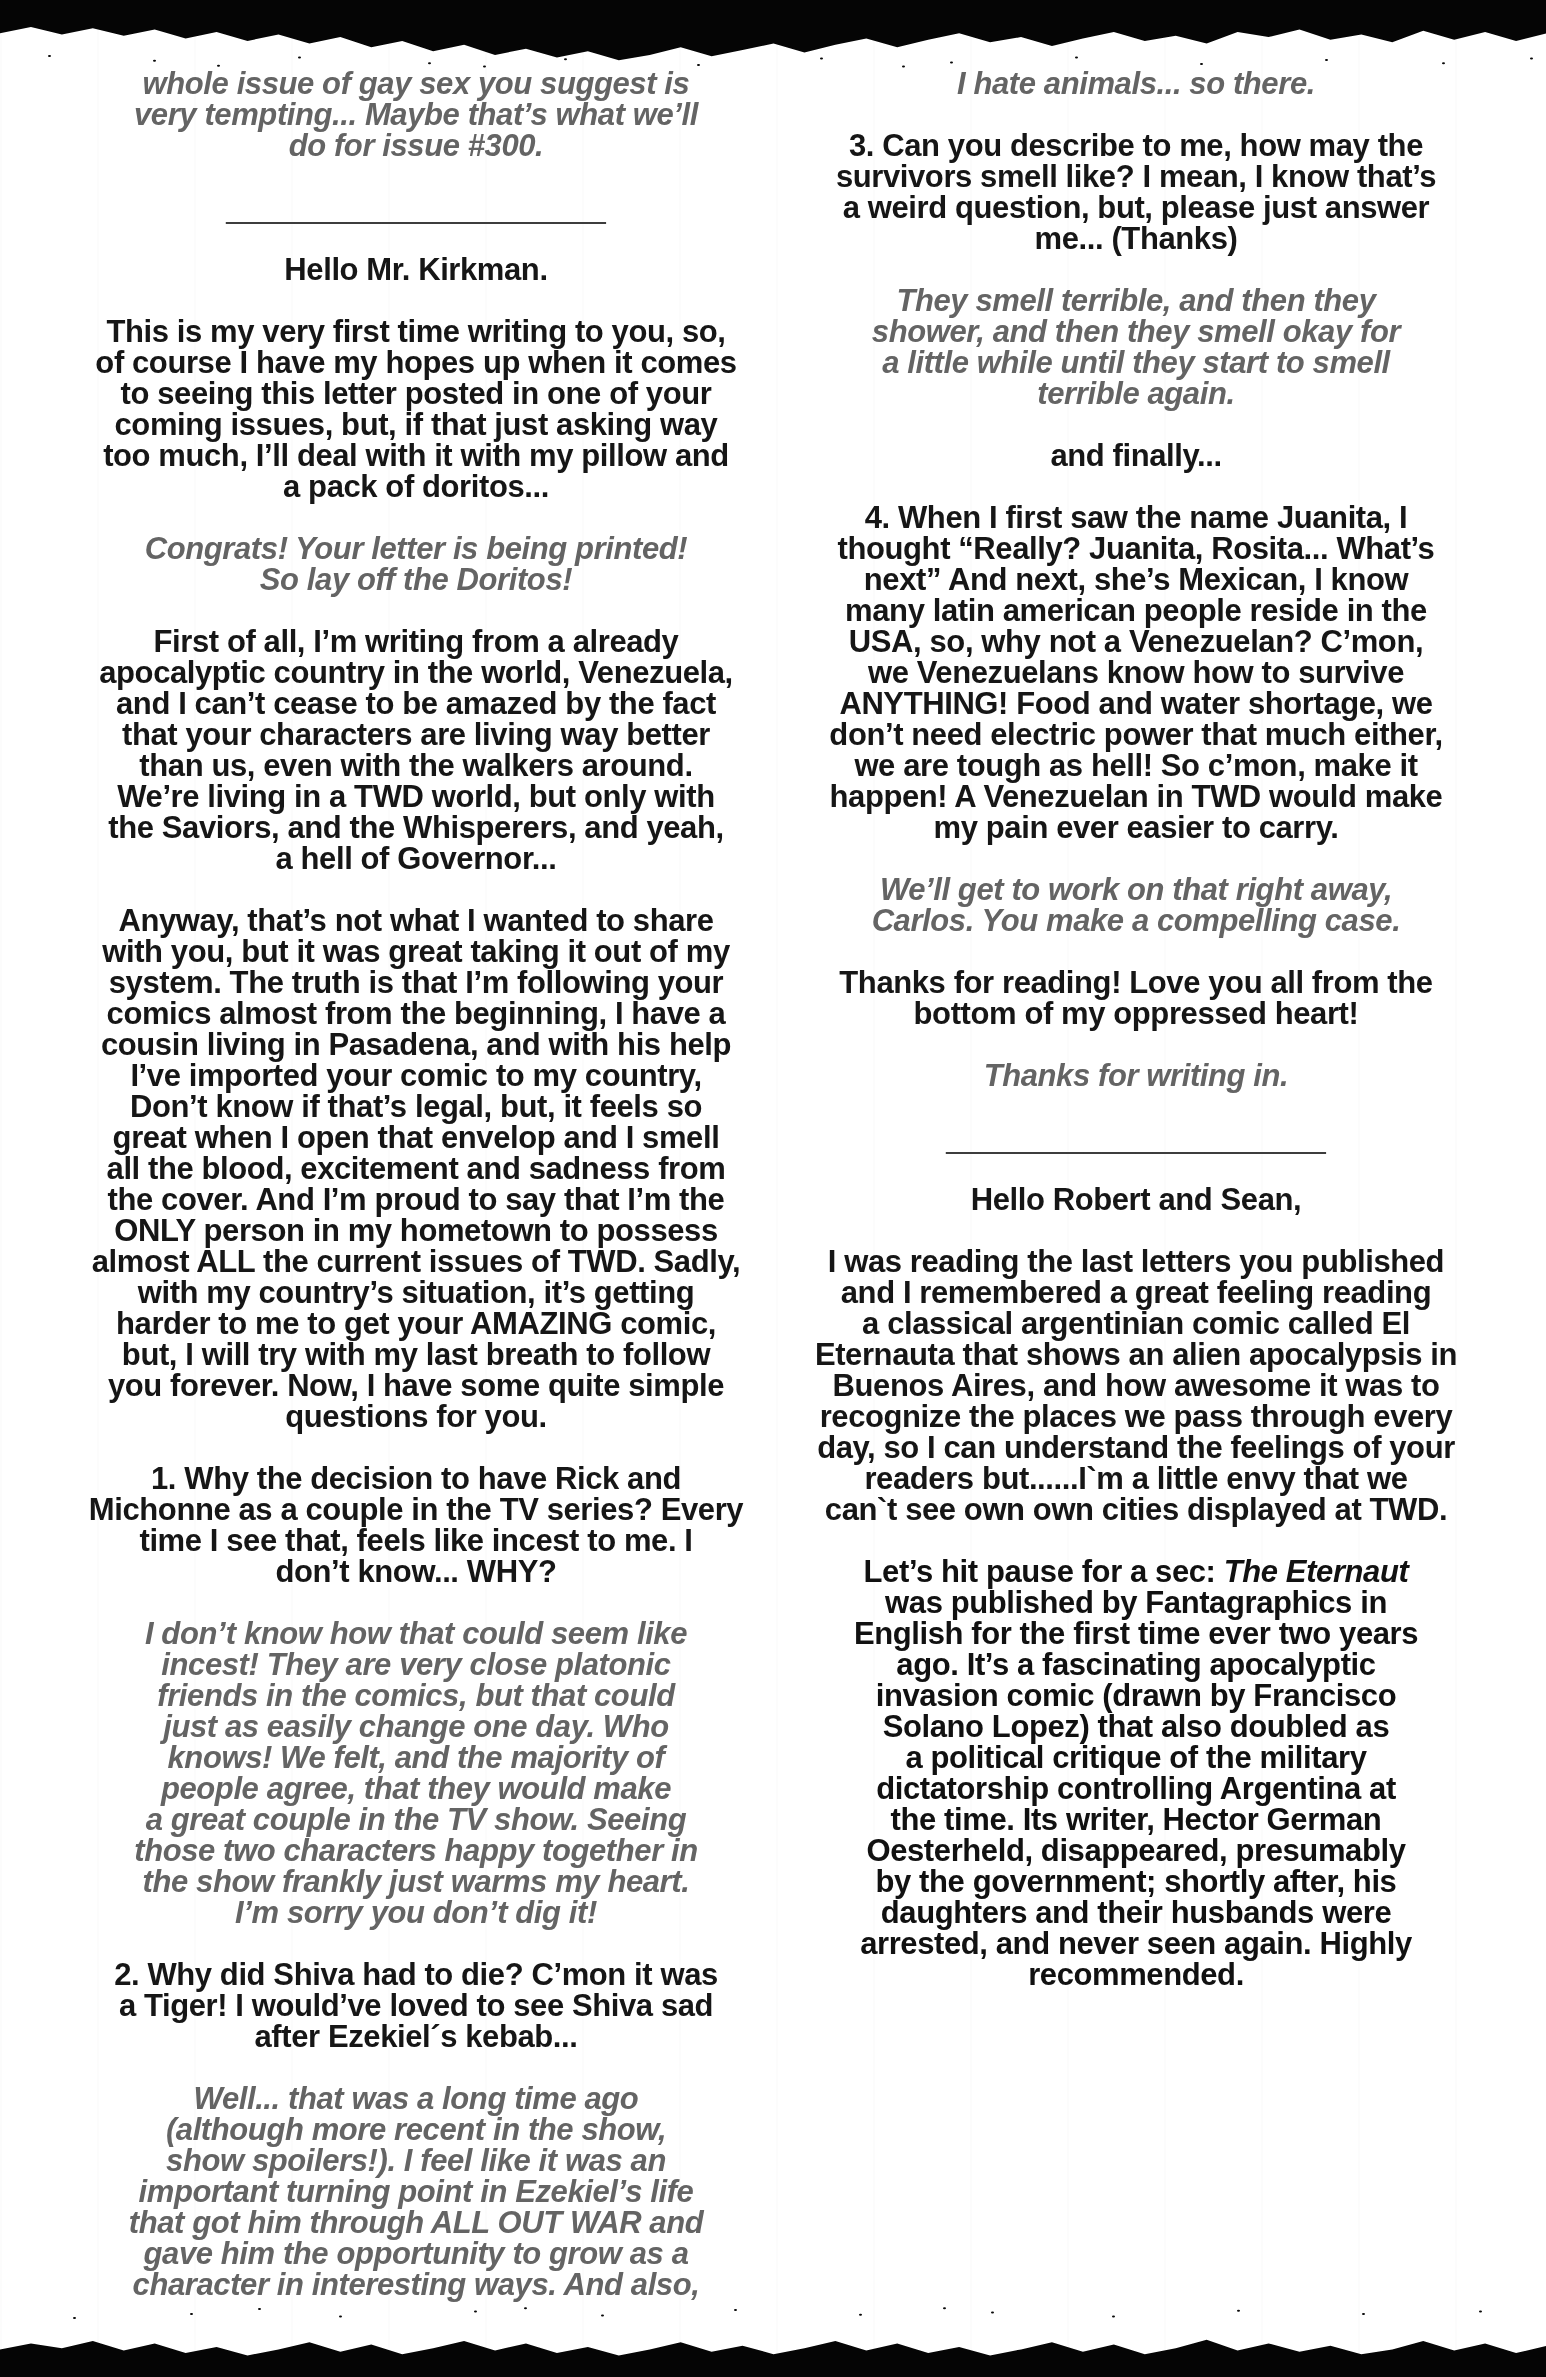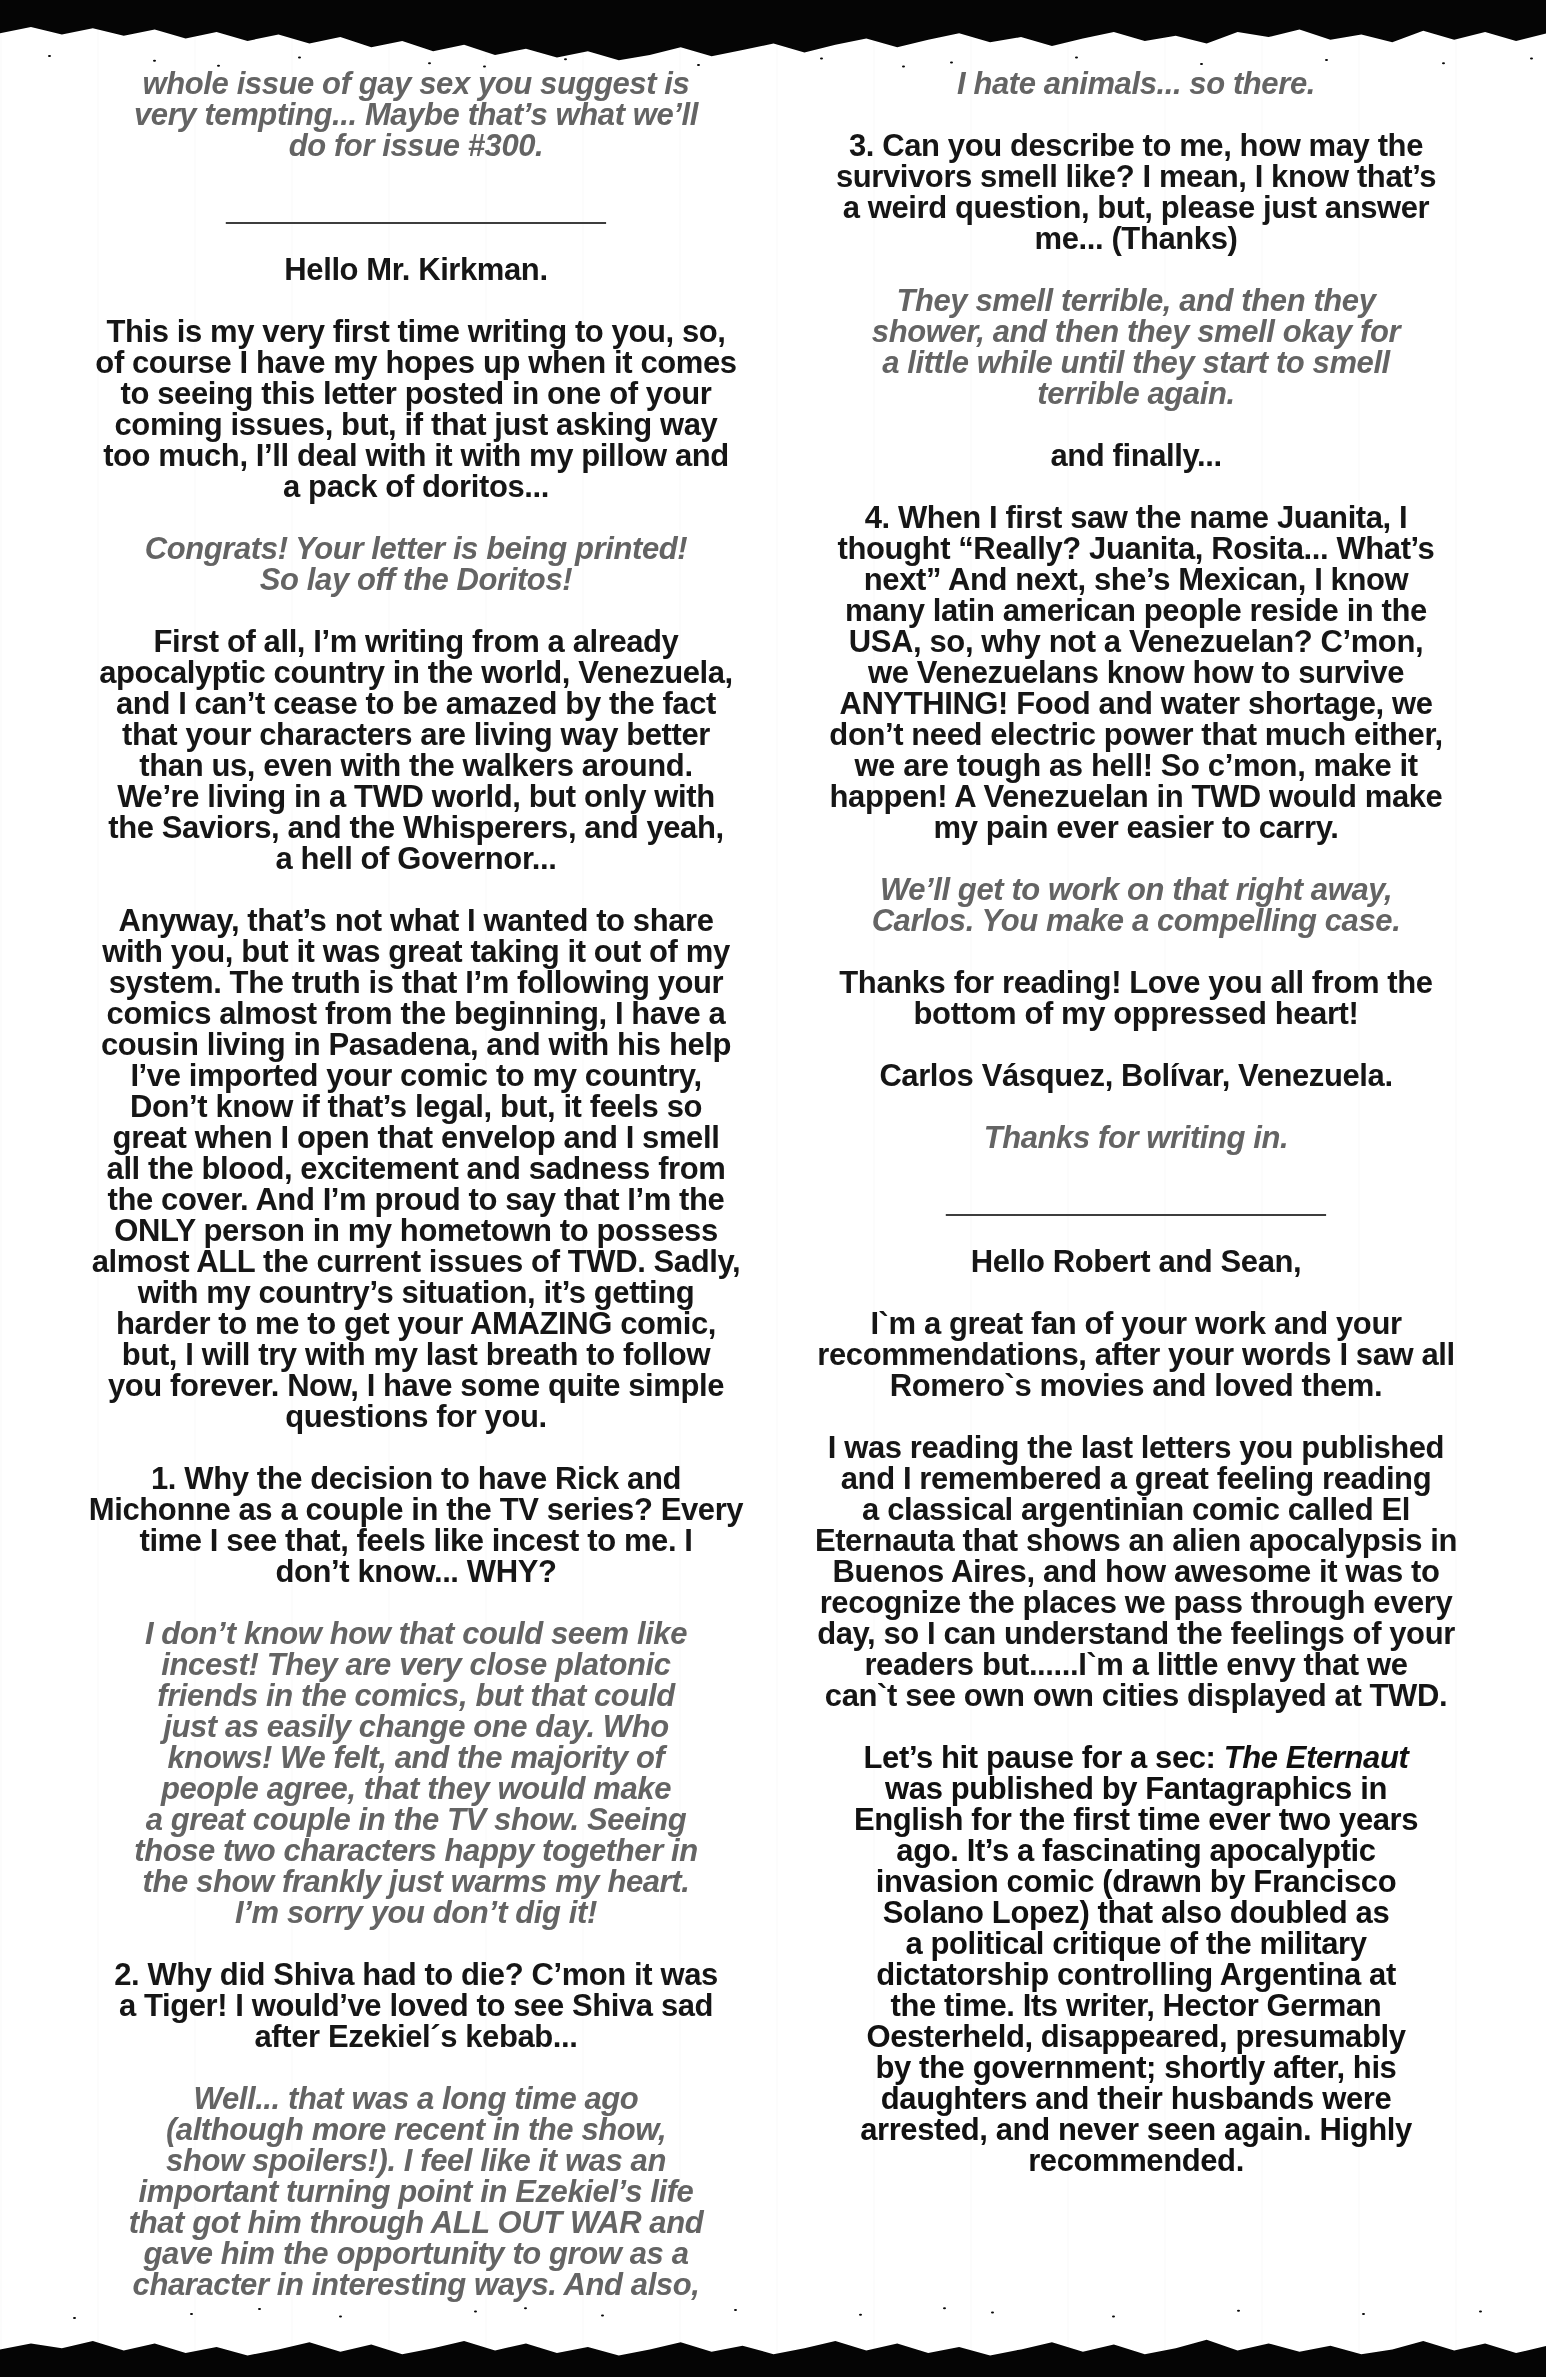--- a/index.html
+++ b/index.html
@@ -188,27 +188,23 @@
 we Venezuelans know how to survive
 ANYTHING! Food and water shortage, we
 don’t need electric power that much either,
 we are tough as hell! So c’mon, make it
 happen! A Venezuelan in TWD would make
 my pain ever easier to carry.</p>
   <p class="para response">We’ll get to work on that right away,
 Carlos. You make a compelling case.</p>
   <p class="para letter">Thanks for reading! Love you all from the
 bottom of my oppressed heart!</p>
-  <p class="para letter">Carlos Vásquez, Bolívar, Venezuela.</p>
   <p class="para response">Thanks for writing in.</p>
   <p class="para divider">______________________</p>
   <p class="para letter">Hello Robert and Sean,</p>
-  <p class="para letter">I`m a great fan of your work and your
-recommendations, after your words I saw all
-Romero`s movies and loved them.</p>
   <p class="para letter">I was reading the last letters you published
 and I remembered a great feeling reading
 a classical argentinian comic called El
 Eternauta that shows an alien apocalypsis in
 Buenos Aires, and how awesome it was to
 recognize the places we pass through every
 day, so I can understand the feelings of your
 readers but......I`m a little envy that we
 can`t see own own cities displayed at TWD.</p>
   <p class="para editor-bold"><span>Let’s hit pause for a sec: </span><span class="title-italic">The Eternaut</span><span>

